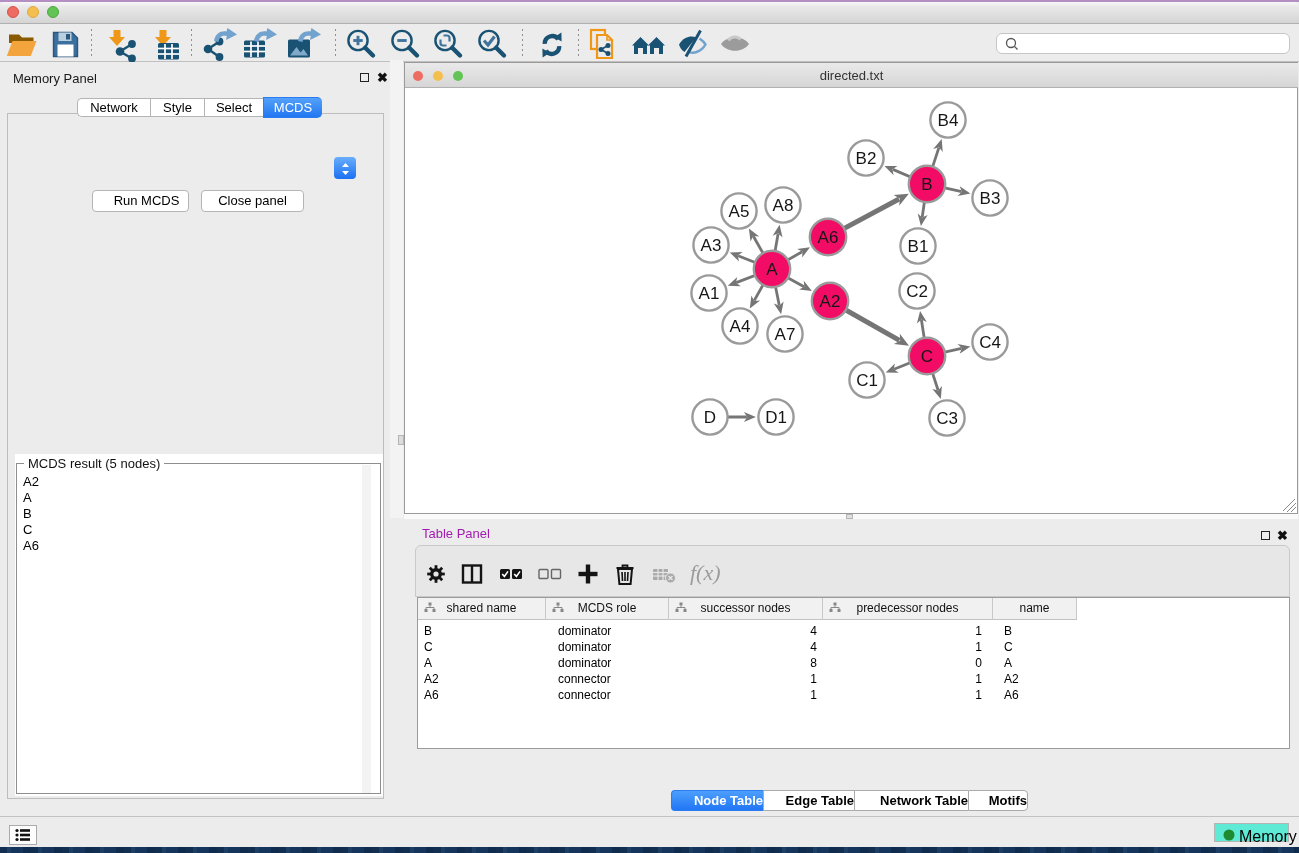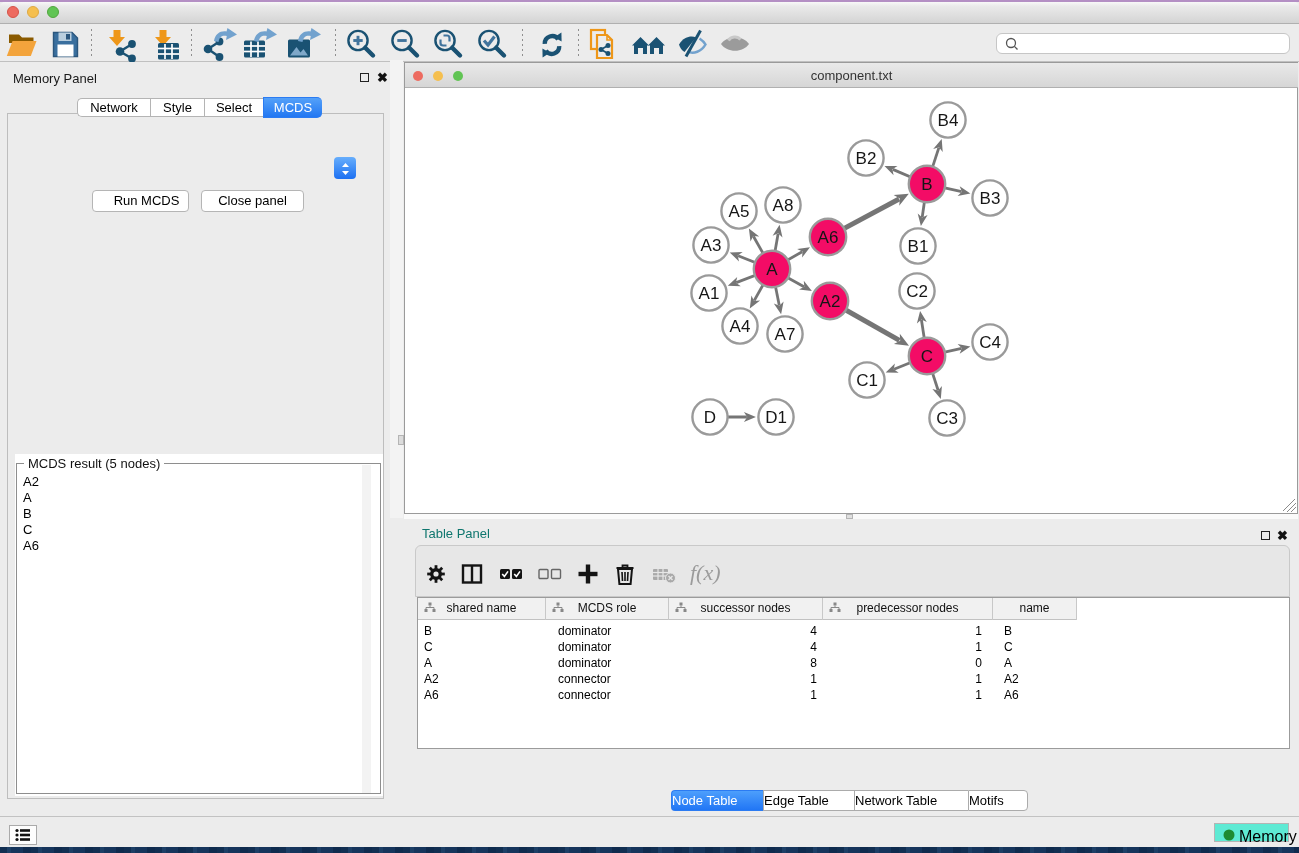--- a/index.html
+++ b/index.html
@@ -46,28 +46,28 @@
 
 #netwin { left:404px; top:60px; width:894px; height:452px; background:#fff; border:1px solid #9a9a9a; }
 #nettitle { left:0; top:0; width:893px; height:25px; background:linear-gradient(#e9e9e9,#d6d6d6); border-bottom:1px solid #b0b0b0; }
 .ntl { width:10px; height:10px; border-radius:50%; top:8px; }
 #ntl1 { left:8px; background:#ed6b60; }
 #ntl2 { left:28px; background:#f5bf4f; }
 #ntl3 { left:48px; background:#61c454; }
 #ntext { left:0; width:893px; top:5px; text-align:center; font-size:13px; color:#333; }
 
 #tp { left:404px; top:518px; width:895px; height:300px; background:#ececec; }
-#tptitle { left:18px; top:6px; font-size:13px; color:#0f766e; }
+#tptitle { left:18px; top:6px; font-size:13px; color:#a21caf; }
 #tptoolbar { left:11px; top:25px; width:875px; height:52px; background:#e7e7e7; border:1px solid #c9c9c9; border-radius:6px 6px 0 0; }
 #tptable { left:13px; top:77px; width:873px; height:152px; background:#fff; border:1px solid #9b9b9b; }
 #thead { left:0; top:0; width:659px; height:22px; background:#f1f1f1; border-bottom:1px solid #c2c2c2; font-size:12px; color:#111; }
 .th { border-right:1px solid #c8c8c8; height:22px; line-height:21px; text-align:center; position:absolute; top:0; }
 .trow { position:absolute; font-size:12px; color:#000; height:16px; line-height:16px; }
 #tabs2 { left:267px; top:270px; height:21px; display:flex; font-size:13px; }
-.tab2 { border:1px solid #ababab; border-right:none; background:#fff; line-height:20px; text-align:left; }
+.tab2 { border:1px solid #ababab; border-right:none; background:#fff; line-height:20px; text-align:right;font-weight:bold; }
 .tab2:first-child { border-radius:4px 0 0 4px; }
 .tab2:last-child { border-right:1px solid #ababab; border-radius:0 4px 4px 0; }
 .tab2.sel { background:linear-gradient(#4d9ffc,#2176f5); color:#fff; border-color:#2b7bf2; }
 
 #statusbar { left:0; top:814px; width:1299px; height:31px; background:#ececec; border-top:1px solid #c2c2c2; }
 #listbtn { left:9px; top:8px; width:28px; height:20px; background:#fdfdfd; border:1px solid #aaa; }
 #membtn { left:1214px; top:6px; width:75px; height:19px; background:#5eead4; border:1px solid #b4b4b4; font-size:16px; color:#000; }
 </style>
 </head>
 <body>
@@ -238,21 +238,21 @@
     <div id="fieldset" class="abs">
       <div id="fsborder" class="abs"></div>
       <div id="legend" class="abs">MCDS result (5 nodes)</div>
       <div id="listtrack" class="abs"></div>
       <div id="mcdslist" class="abs">A2<br>A<br>B<br>C<br>A6</div>
     </div>
   </div>
 
   <div id="netwin" class="abs">
     <div id="nettitle" class="abs">
-      <div id="ntext" class="abs">component.txt</div>
+      <div id="ntext" class="abs">directed.txt</div>
       <div id="ntl1" class="ntl abs"></div>
       <div id="ntl2" class="ntl abs"></div>
       <div id="ntl3" class="ntl abs"></div>
     </div>
     <div id="graph">
         <svg width="893" height="426" style="position:absolute;left:0;top:24px" font-family="&quot;Liberation Sans&quot;, sans-serif">
 <line x1="365.1" y1="182.7" x2="331.2" y2="195.6" stroke="#757575" stroke-width="2.8"></line>
 <polygon points="322.8,198.8 332.2,189.9 330.9,195.8 335.8,199.2" fill="#757575"></polygon>
 <line x1="368.8" y1="183.0" x2="399.0" y2="199.7" stroke="#757575" stroke-width="2.8"></line>
 <polygon points="406.9,204.0 394.0,202.6 399.3,199.8 398.8,193.8" fill="#757575"></polygon>

